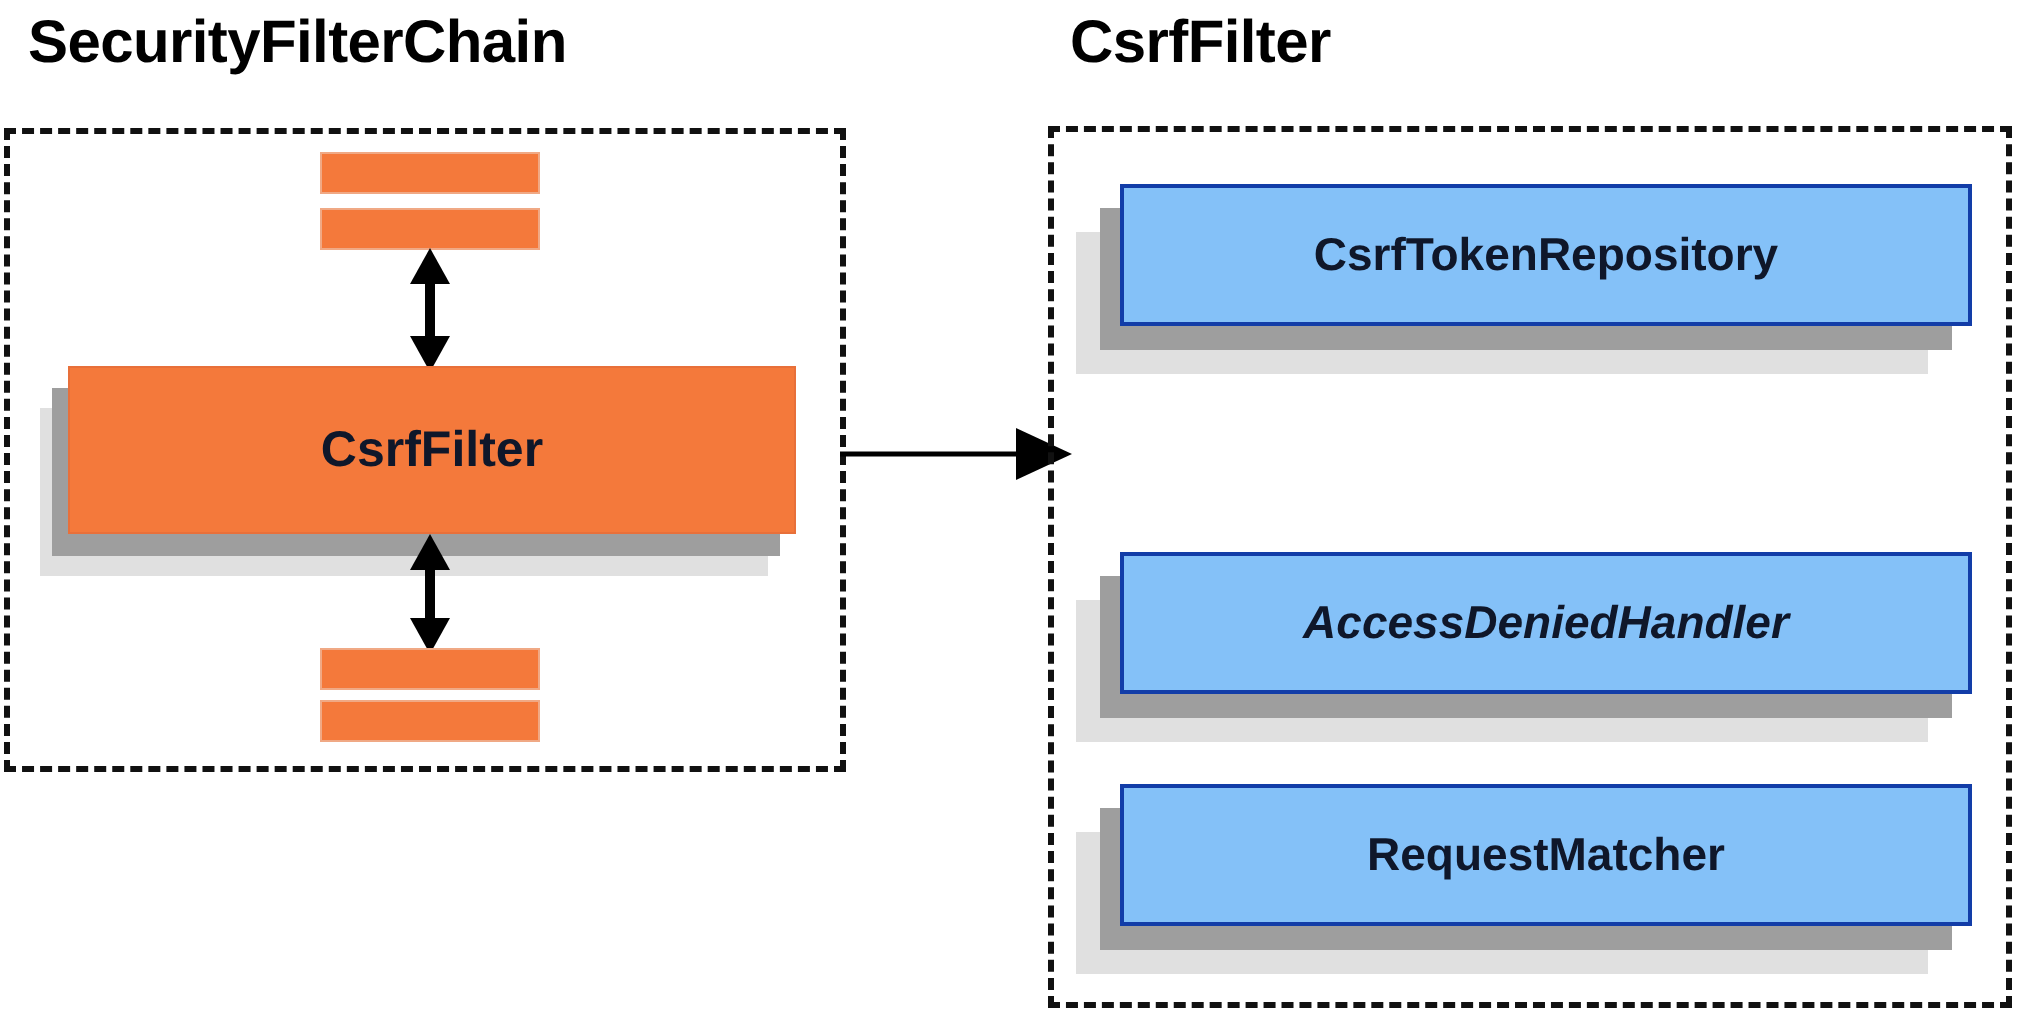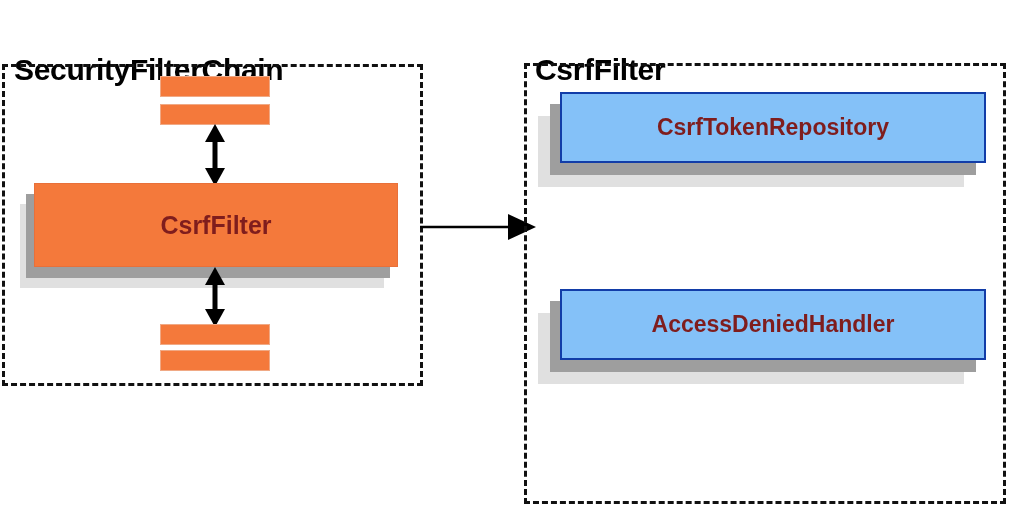--- a/index.html
+++ b/index.html
@@ -25,21 +25,20 @@
   
   .panel-title {
     position: absolute;
     font-family: "Liberation Sans", sans-serif;
     font-weight: bold;
     font-size: 30px;
     line-height: 34px;
     color: #000000;
     white-space: nowrap;
     letter-spacing: -0.3px;
-    margin-top: 48px;
   }
   #title-left  { left: 14px;  top: 5px; }
   #title-right { left: 535px; top: 5px; }
 
   
   .dashed-box {
     position: absolute;
     border: 3px dashed #111111;
     box-sizing: border-box;
     background: transparent;
@@ -66,21 +65,21 @@
     height: 100%;
     box-sizing: border-box;
     display: flex;
     align-items: center;
     justify-content: center;
     text-align: center;
   }
   .node .face .label {
     font-family: "Liberation Sans", sans-serif;
     font-weight: bold;
-    color: #7f1d1d;
+    color: #0f172a;
     white-space: nowrap;
   }
 
   
   .filter-bar .face {
     background: #f4793b;
     border: 1px solid #f0a985;
   }
 
   
@@ -171,22 +170,29 @@
 
   <div class="node blue-node" style="top:92px;">
     <div class="shadow-light"></div>
     <div class="shadow-dark"></div>
     <div class="face">
       <span class="label">CsrfTokenRepository</span>
     </div>
   </div>
 
 
-  <div class="node blue-node" style="top:289px;">
+  <div class="node blue-node" style="top:276px;font-style:italic;">
     <div class="shadow-light"></div>
     <div class="shadow-dark"></div>
     <div class="face">
       <span class="label">AccessDeniedHandler</span>
     </div>
   </div>
 
+  <div class="node blue-node" style="top:392px;">
+    <div class="shadow-light"></div>
+    <div class="shadow-dark"></div>
+    <div class="face">
+      <span class="label">RequestMatcher</span>
+    </div>
+  </div>
 
 </div>
 
 </body></html>

